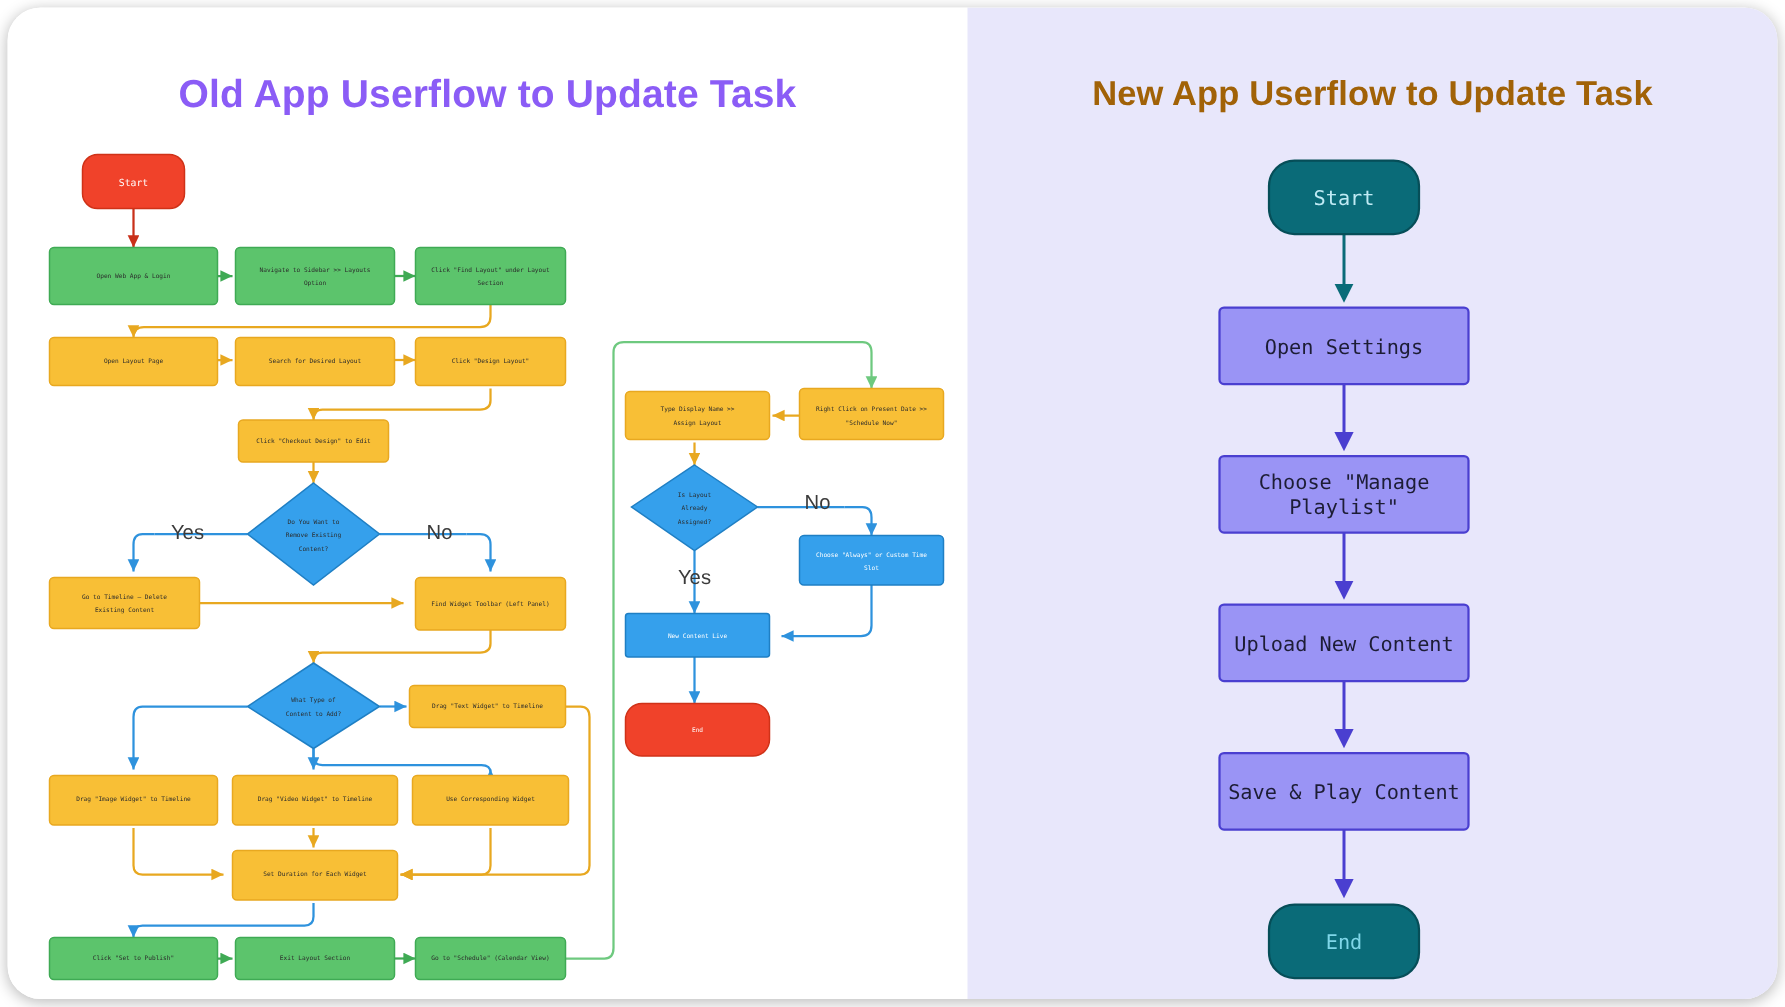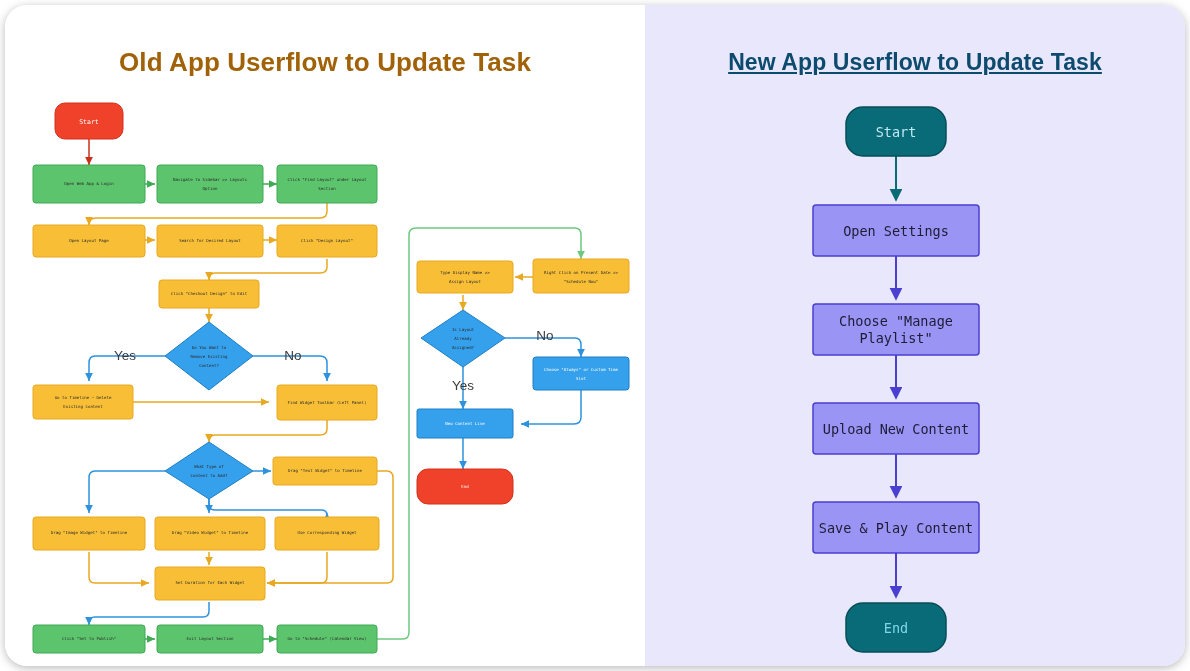--- a/index.html
+++ b/index.html
@@ -17,22 +17,22 @@
   #panel-old{
     position:relative;width:640px;height:661px;background:#ffffff;flex:0 0 640px;
   }
   #panel-new{
     position:relative;width:540px;height:661px;background:#e8e7fb;flex:1 1 auto;
   }
   .ptitle{
     position:absolute;left:0;width:100%;text-align:center;
     font-weight:600;letter-spacing:.1px;
   }
-  #title-old{top:42px;font-size:26px;color:#a16207;}
-  #title-new{top:44px;font-size:23px;color:#0c4a6e;text-decoration:underline;}
+  #title-old{top:42px;font-size:26px;color:#8b5cf6;}
+  #title-new{top:44px;font-size:23px;color:#a16207;}
   svg{position:absolute;left:0;top:0;}
   .nlabel{
     font-family:"DejaVu Sans Mono","Liberation Mono",monospace;
     fill:#2b2b2b;text-anchor:middle;dominant-baseline:middle;
   }
   .nlabel.tiny{font-size:4.1px;}
   .nlabel.white{fill:#ffffff;}
   .nlabel.start{font-size:6.5px;fill:#ffffff;}
   .yn{
     font-family:"Liberation Sans",sans-serif;font-size:13.5px;

